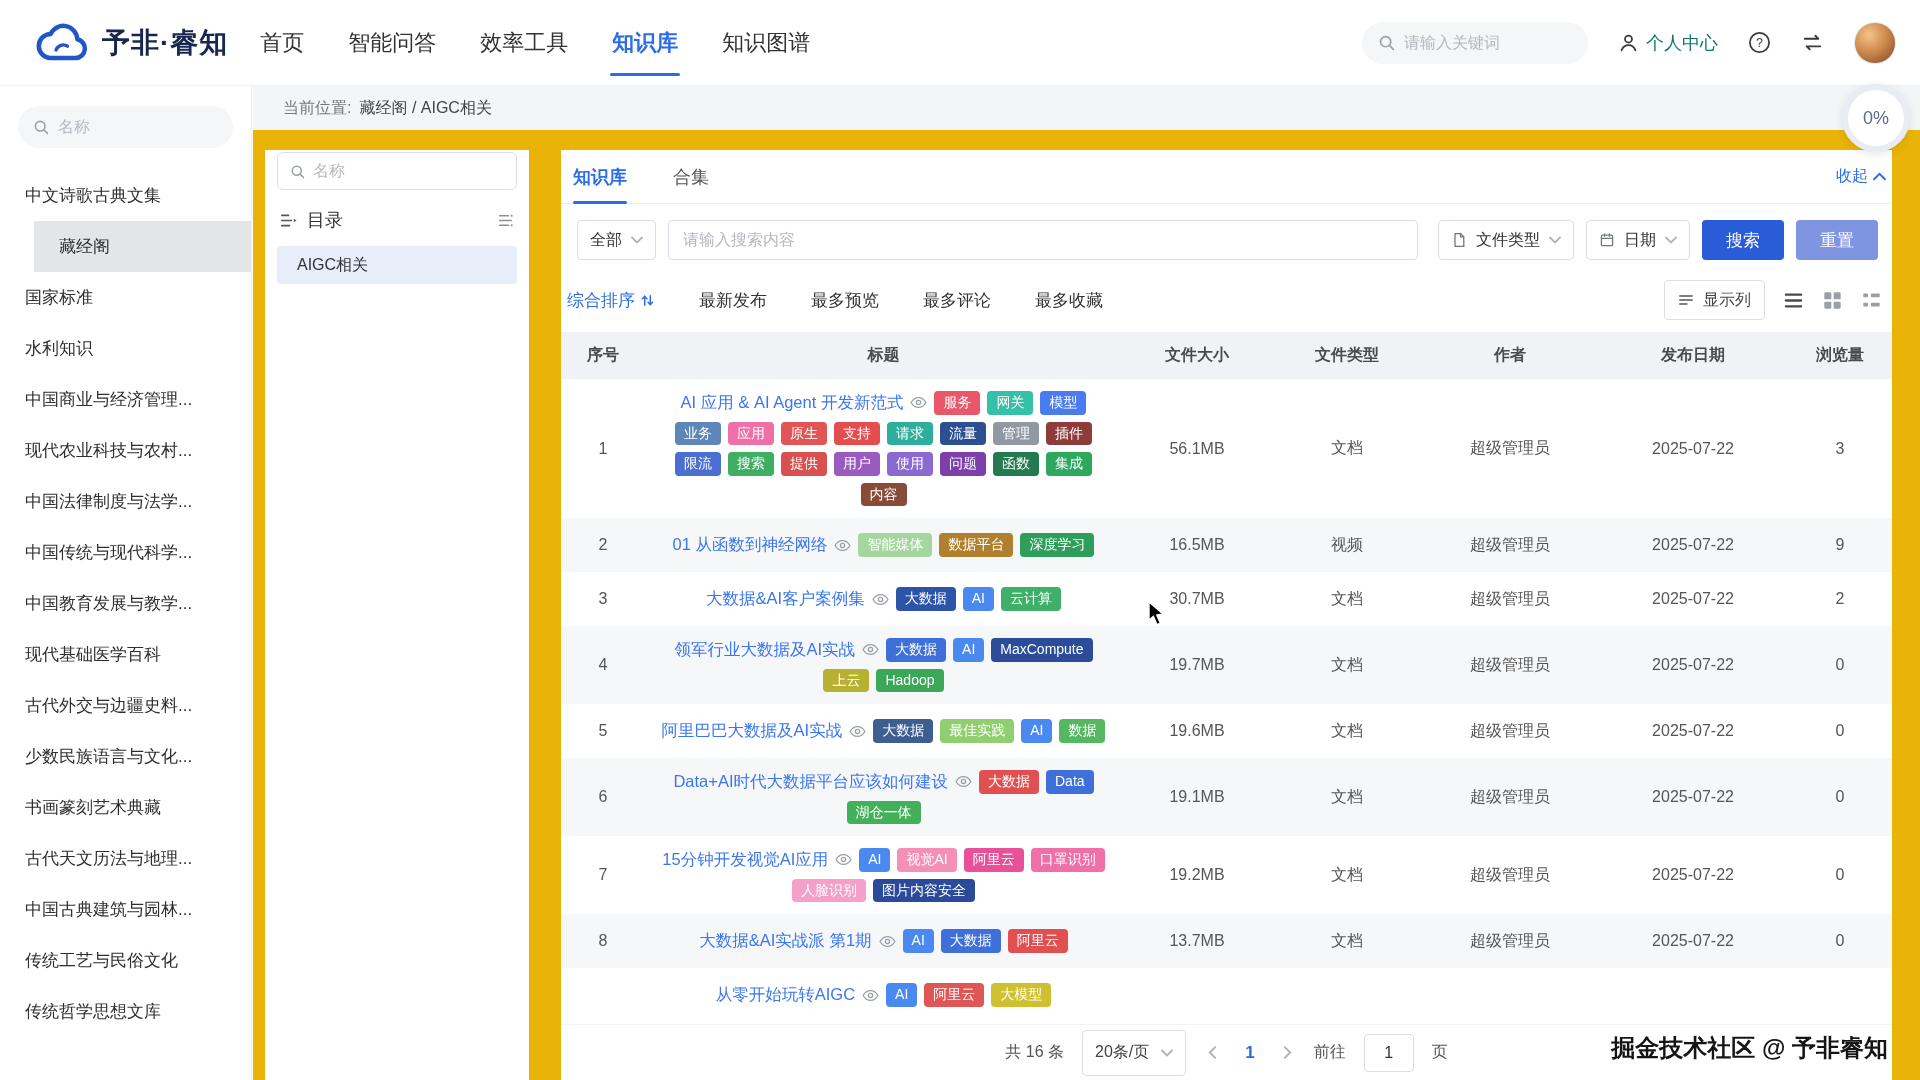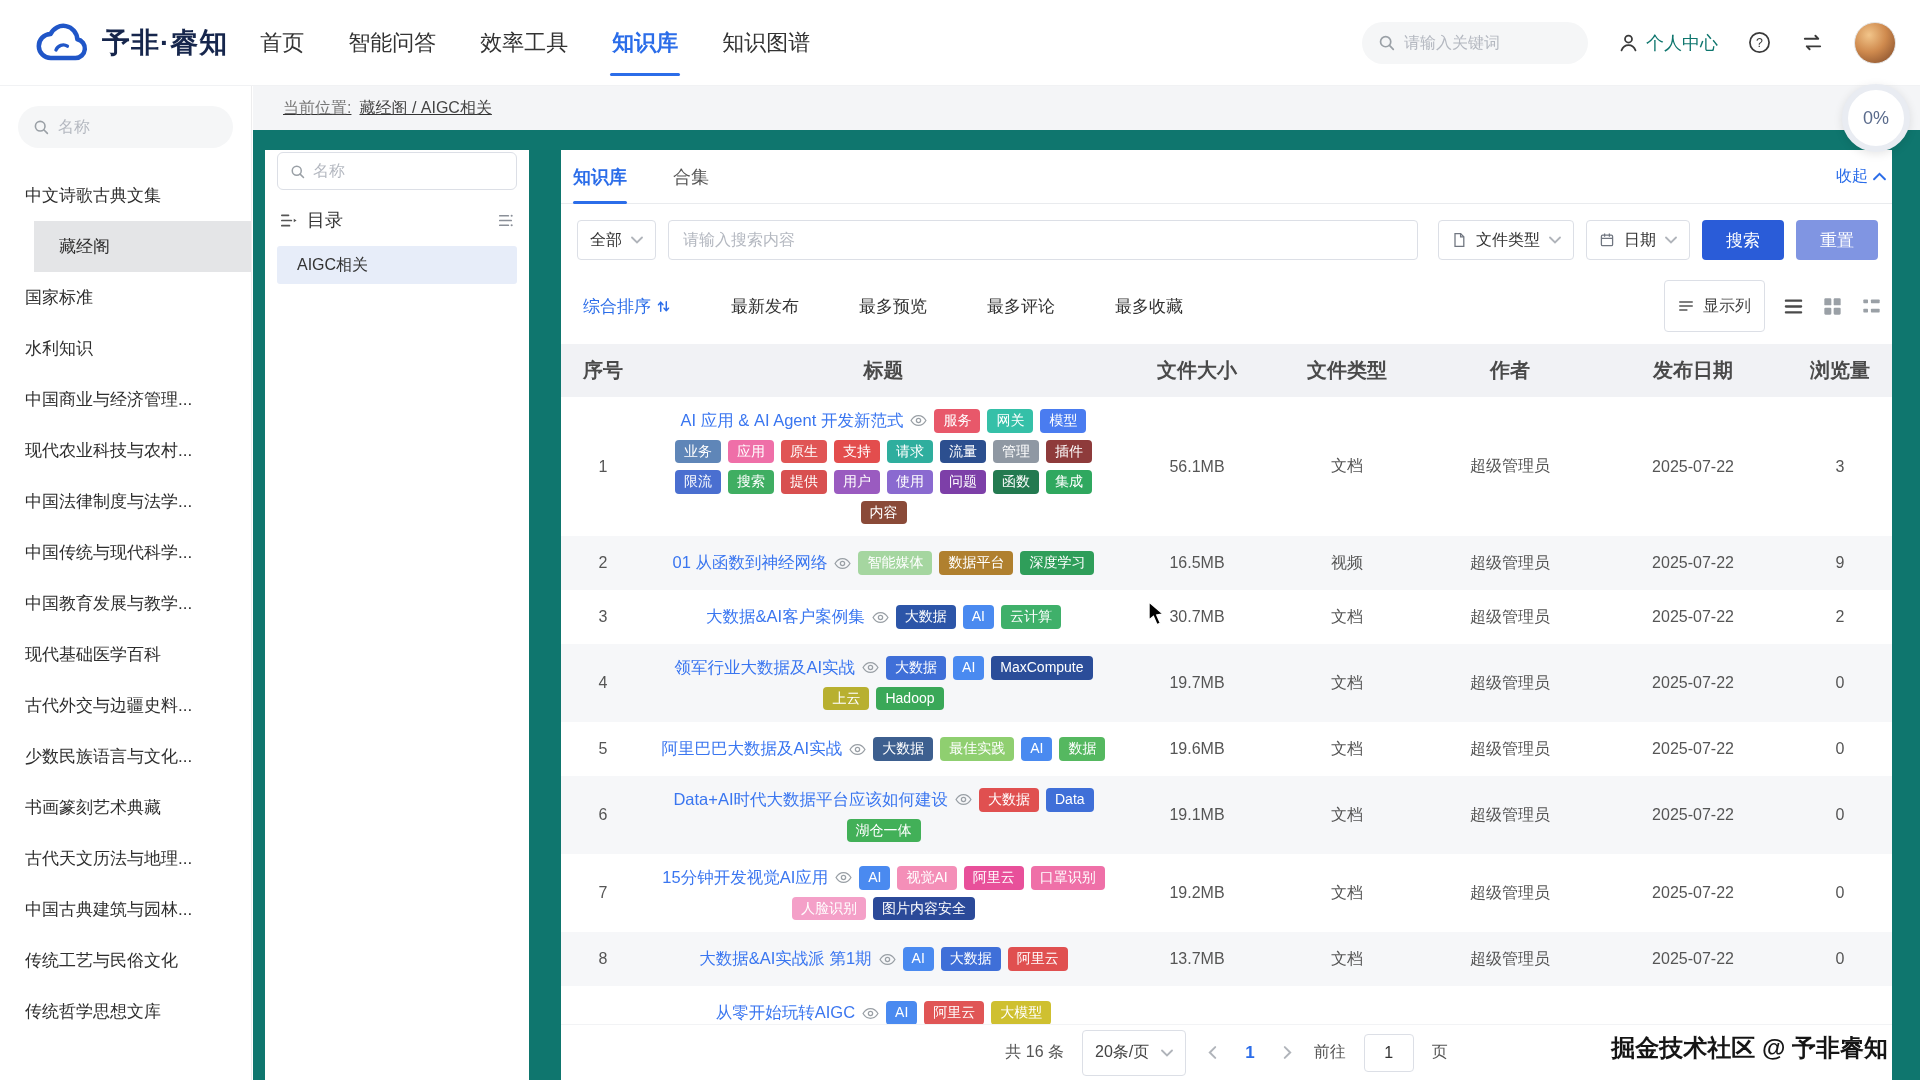--- a/index.html
+++ b/index.html
@@ -27,21 +27,21 @@
   .avatar { width:42px; height:42px; border-radius:50%; flex:0 0 auto; cursor:pointer;
             background: radial-gradient(circle at 35% 30%, #f2c58a 0%, #cf8a4e 45%, #7a4526 100%); border:1px solid #e4e4e4; }
 
   
   .sidebar { position:absolute; top:86px; left:0; bottom:0; width:252px; background:#fff; border-right:1px solid #ededee; padding-top:20px; overflow:hidden; }
   .side-search { margin:0 18px 22px 18px; height:42px; background:#f5f6f7; border-radius:21px; display:flex; align-items:center; gap:9px; padding:0 15px; }
   .side-item { height:51px; display:flex; align-items:center; padding:0 25px; font-size:17px; color:#2e2e2e; cursor:pointer; white-space:nowrap; overflow:hidden; }
   .side-item.selected { background:#e4e5e7;margin-left:34px; }
 
   
-  .content { position:absolute; top:86px; left:253px; right:0; bottom:0; background:#0f766e;text-decoration:underline; }
+  .content { position:absolute; top:86px; left:253px; right:0; bottom:0; background:#eab308; }
   .breadcrumb-bar { height:44px; background:#f4f5f7; display:flex; align-items:center; gap:8px; padding:0 30px; font-size:16px; }
   .bc-label { color:#777; } .bc-path { color:#444; }
   .panels { position:absolute; top:64px; left:12px; right:28px; bottom:0; display:flex; gap:32px; }
 
   
   .directory { width:264px; background:#fff; padding:2px 12px 0 12px; flex:0 0 auto; }
   .dir-search { height:38px; border:1px solid #dcdfe6; border-radius:6px; display:flex; align-items:center; gap:8px; padding:0 12px; margin-bottom:18px; background:#fff; }
   .dir-header { display:flex; align-items:center; justify-content:space-between; margin:0 2px 14px 2px; }
   .dir-title-group { display:flex; align-items:center; gap:9px; font-size:18px; color:#333; }
   .dir-item { height:38px; background:#e7edf9; border-radius:3px; display:flex; align-items:center; padding:0 20px; font-size:16px; color:#333; cursor:pointer; }
@@ -57,30 +57,30 @@
   .filter-row { display:flex; align-items:center; gap:12px; margin:16px 14px 0 16px; flex:0 0 auto; }
   .select-box { height:40px; border:1px solid #dcdfe6; border-radius:4px; background:#fff; display:flex; align-items:center; gap:9px; padding:0 12px; font-size:16px; color:#333; cursor:pointer; white-space:nowrap; }
   .search-wide { flex:1; height:40px; border:1px solid #dcdfe6; border-radius:4px; background:#fff; display:flex; align-items:center; padding:0 14px; margin-right:8px; }
   .btn { height:40px; border:none; border-radius:4px; font-size:17px; padding:0 24px; cursor:pointer; display:flex; align-items:center;
          font-family:"Liberation Sans","DejaVu Sans",sans-serif; }
   .btn-primary { background:#2a5cd8; color:#fff; }
   .btn-soft { background:#8095e2; color:#fff; }
 
   .sort-row { display:flex; align-items:center; margin:20px 10px 12px 6px; flex:0 0 auto; }
   .sort-items { display:flex; align-items:center; gap:44px; }
-  .sort-item { font-size:17px; color:#333; cursor:pointer; display:flex; align-items:center; gap:5px; white-space:nowrap;margin-left:16px; }
+  .sort-item { font-size:17px; color:#333; cursor:pointer; display:flex; align-items:center; gap:5px; white-space:nowrap; }
   .sort-item.active { color:#2b6de9; }
   .view-tools { margin-left:auto; display:flex; align-items:center; gap:18px; }
-  .display-cols-btn { height:52px; border:1px solid #dcdfe6; border-radius:4px; display:flex; align-items:center; gap:9px; padding:0 13px; font-size:16px; color:#444; cursor:pointer; }
+  .display-cols-btn { height:40px; border:1px solid #dcdfe6; border-radius:4px; display:flex; align-items:center; gap:9px; padding:0 13px; font-size:16px; color:#444; cursor:pointer; }
   .view-icon { display:flex; align-items:center; cursor:pointer; }
 
   
   .table-wrap { flex:1 1 auto; min-height:0; display:flex; flex-direction:column; overflow:hidden; }
   .thead { display:flex; background:#f1f2f5; flex:0 0 auto; }
-  .thead .tcell { font-size:20px; color:#4a4a4a; font-weight:600; padding:13px 6px; }
+  .thead .tcell { font-size:16px; color:#4a4a4a; font-weight:600; padding:13px 6px; }
   .tbody { flex:1 1 auto; overflow:hidden; }
   .trow { display:flex; min-height:54px; background:#fff; }
   .trow.alt { background:#f6f7f9; }
   .tcell { display:flex; align-items:center; justify-content:center; text-align:center; font-size:16px; color:#555; padding:10px 6px; }
   .col-index { width:84px; flex:0 0 auto; }
   .col-title { flex:1 1 auto; min-width:0; flex-wrap:wrap; gap:7px; row-gap:7px; padding:12px 10px; }
   .col-size { width:150px; flex:0 0 auto;text-align:right; }
   .col-type { width:150px; flex:0 0 auto; }
   .col-author { width:176px; flex:0 0 auto; }
   .col-date { width:190px; flex:0 0 auto; }

